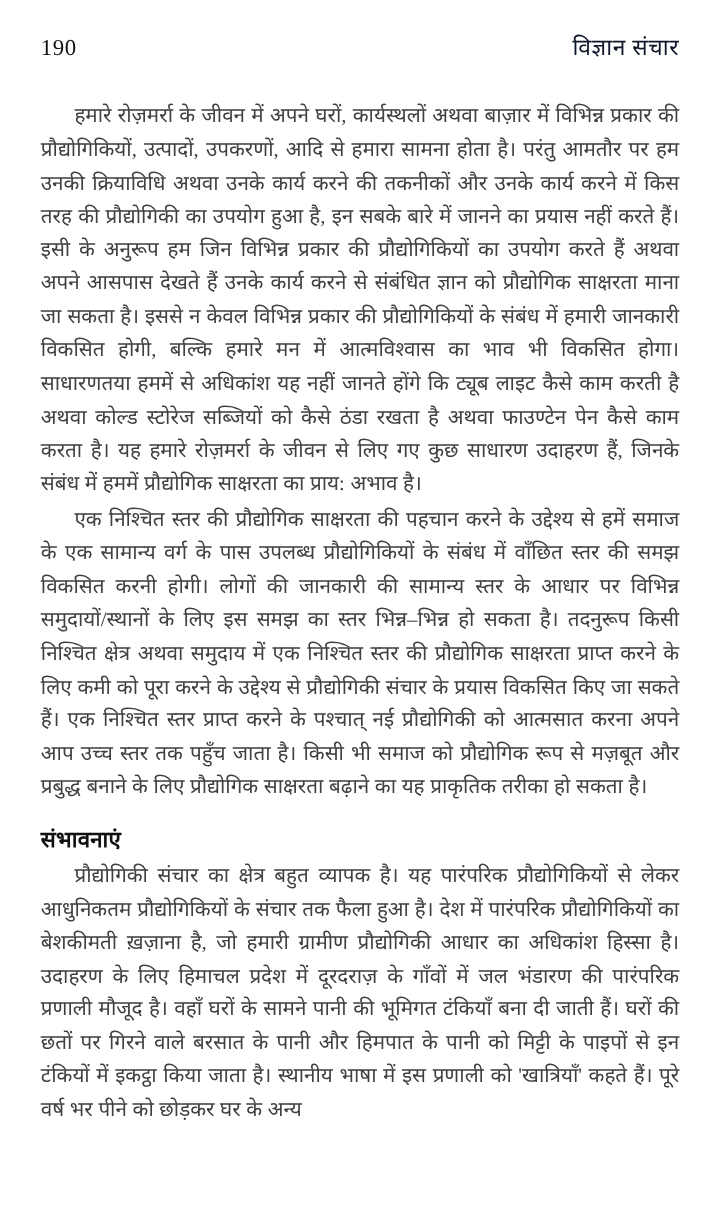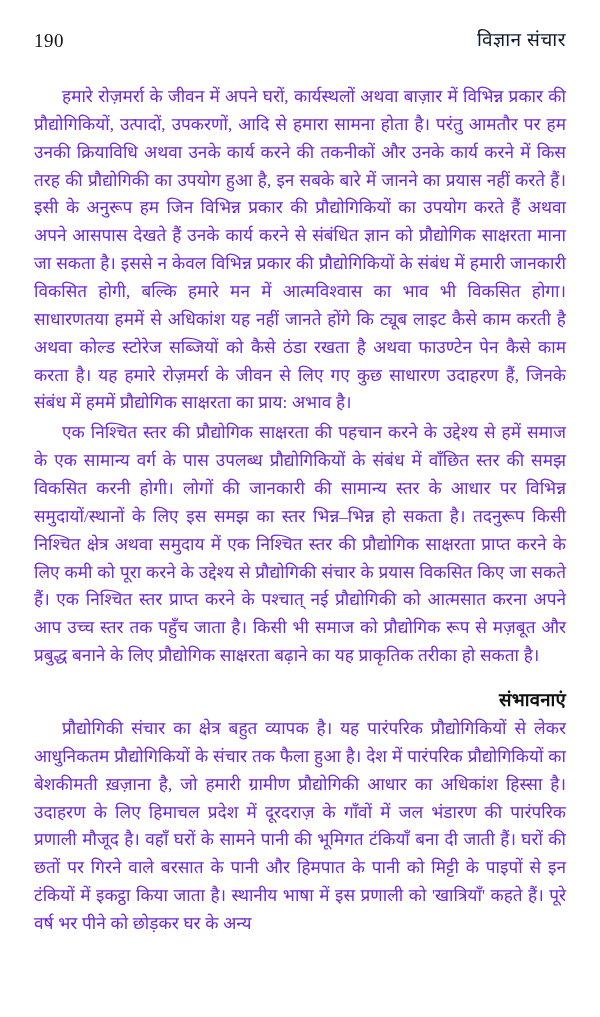--- a/index.html
+++ b/index.html
@@ -38,33 +38,32 @@
     font-weight: 400;
     letter-spacing: 0.5px;
     color: #0f172a;
   }
   .body-text p {
     margin: 0;
     font-size: 17.2px;
     line-height: 1.62;
     text-align: justify;
     text-justify: inter-word;
-    color: #6d28d9;
+    color: #404040;
     word-spacing: 0.4px;
   }
   .body-text p.indent {
     text-indent: 28px;
   }
   .section-heading {
     font-size: 18.5px;
     font-weight: bold;
     margin: 16px 0 4px 0;
     color: #111;
     letter-spacing: 0.2px;
-    text-align: right;
   }
   .para-gap {
     height: 2px;
   }
 </style>
 </head>
 <body>
 
 <div class="page">
 

